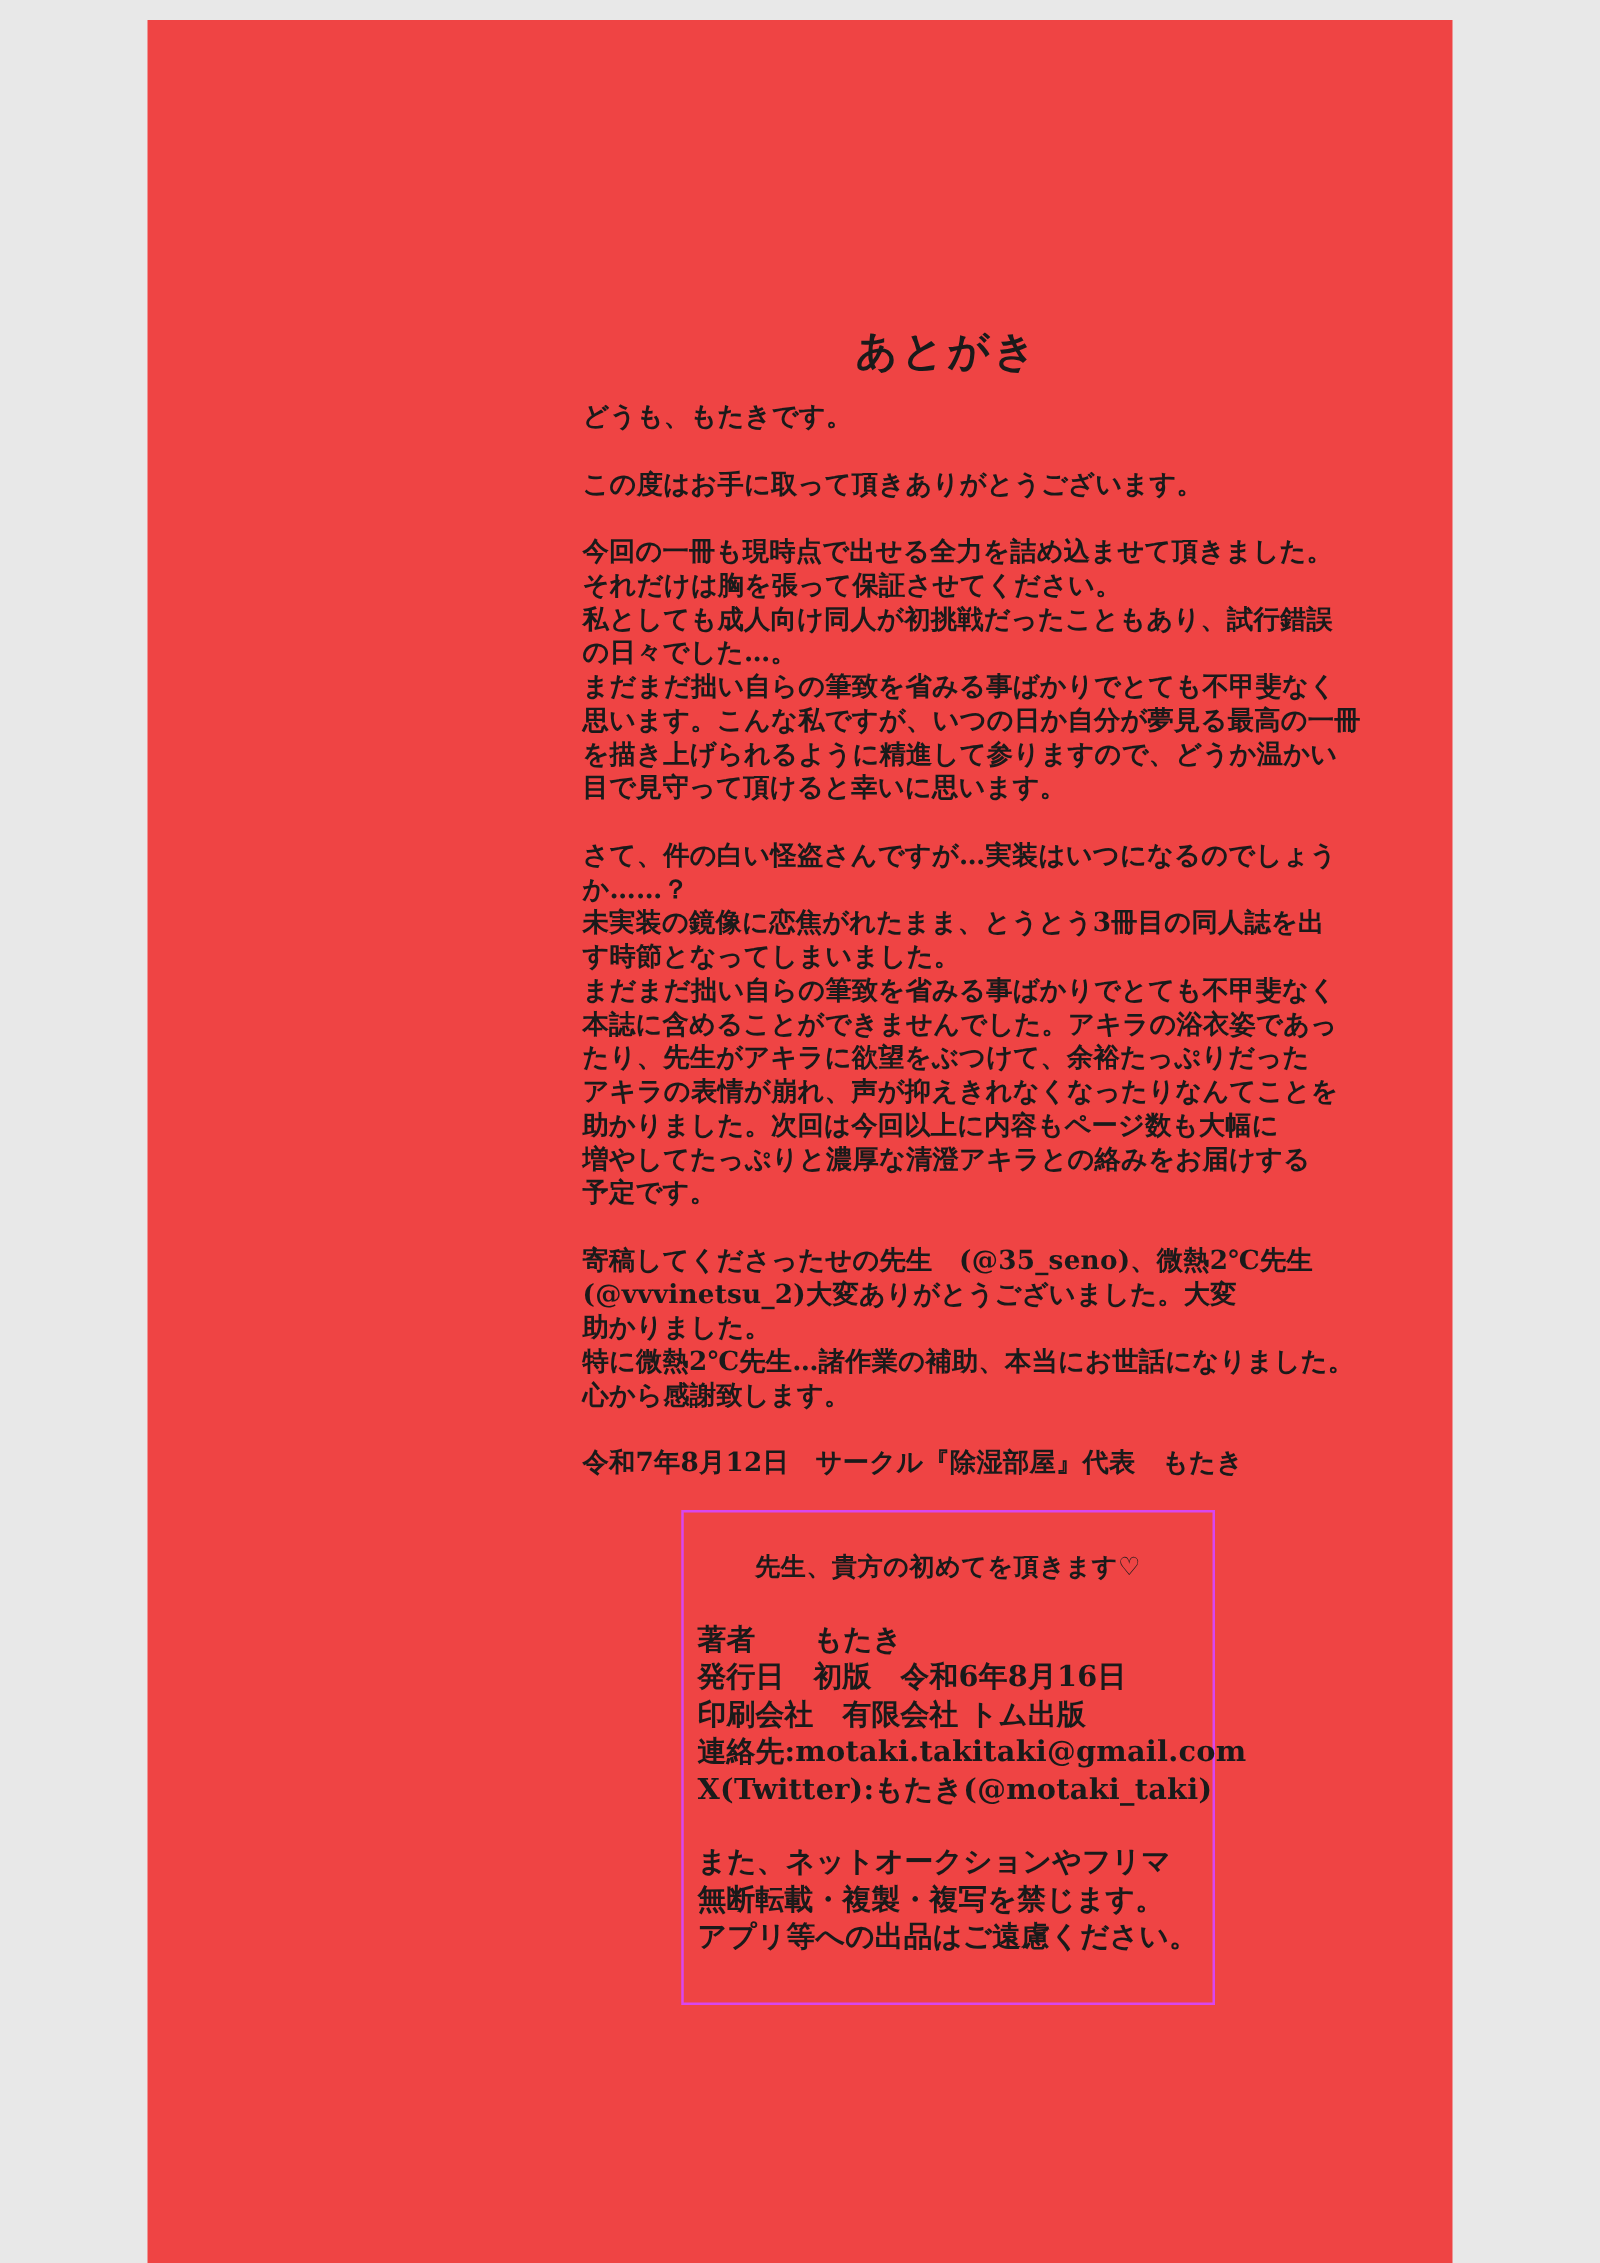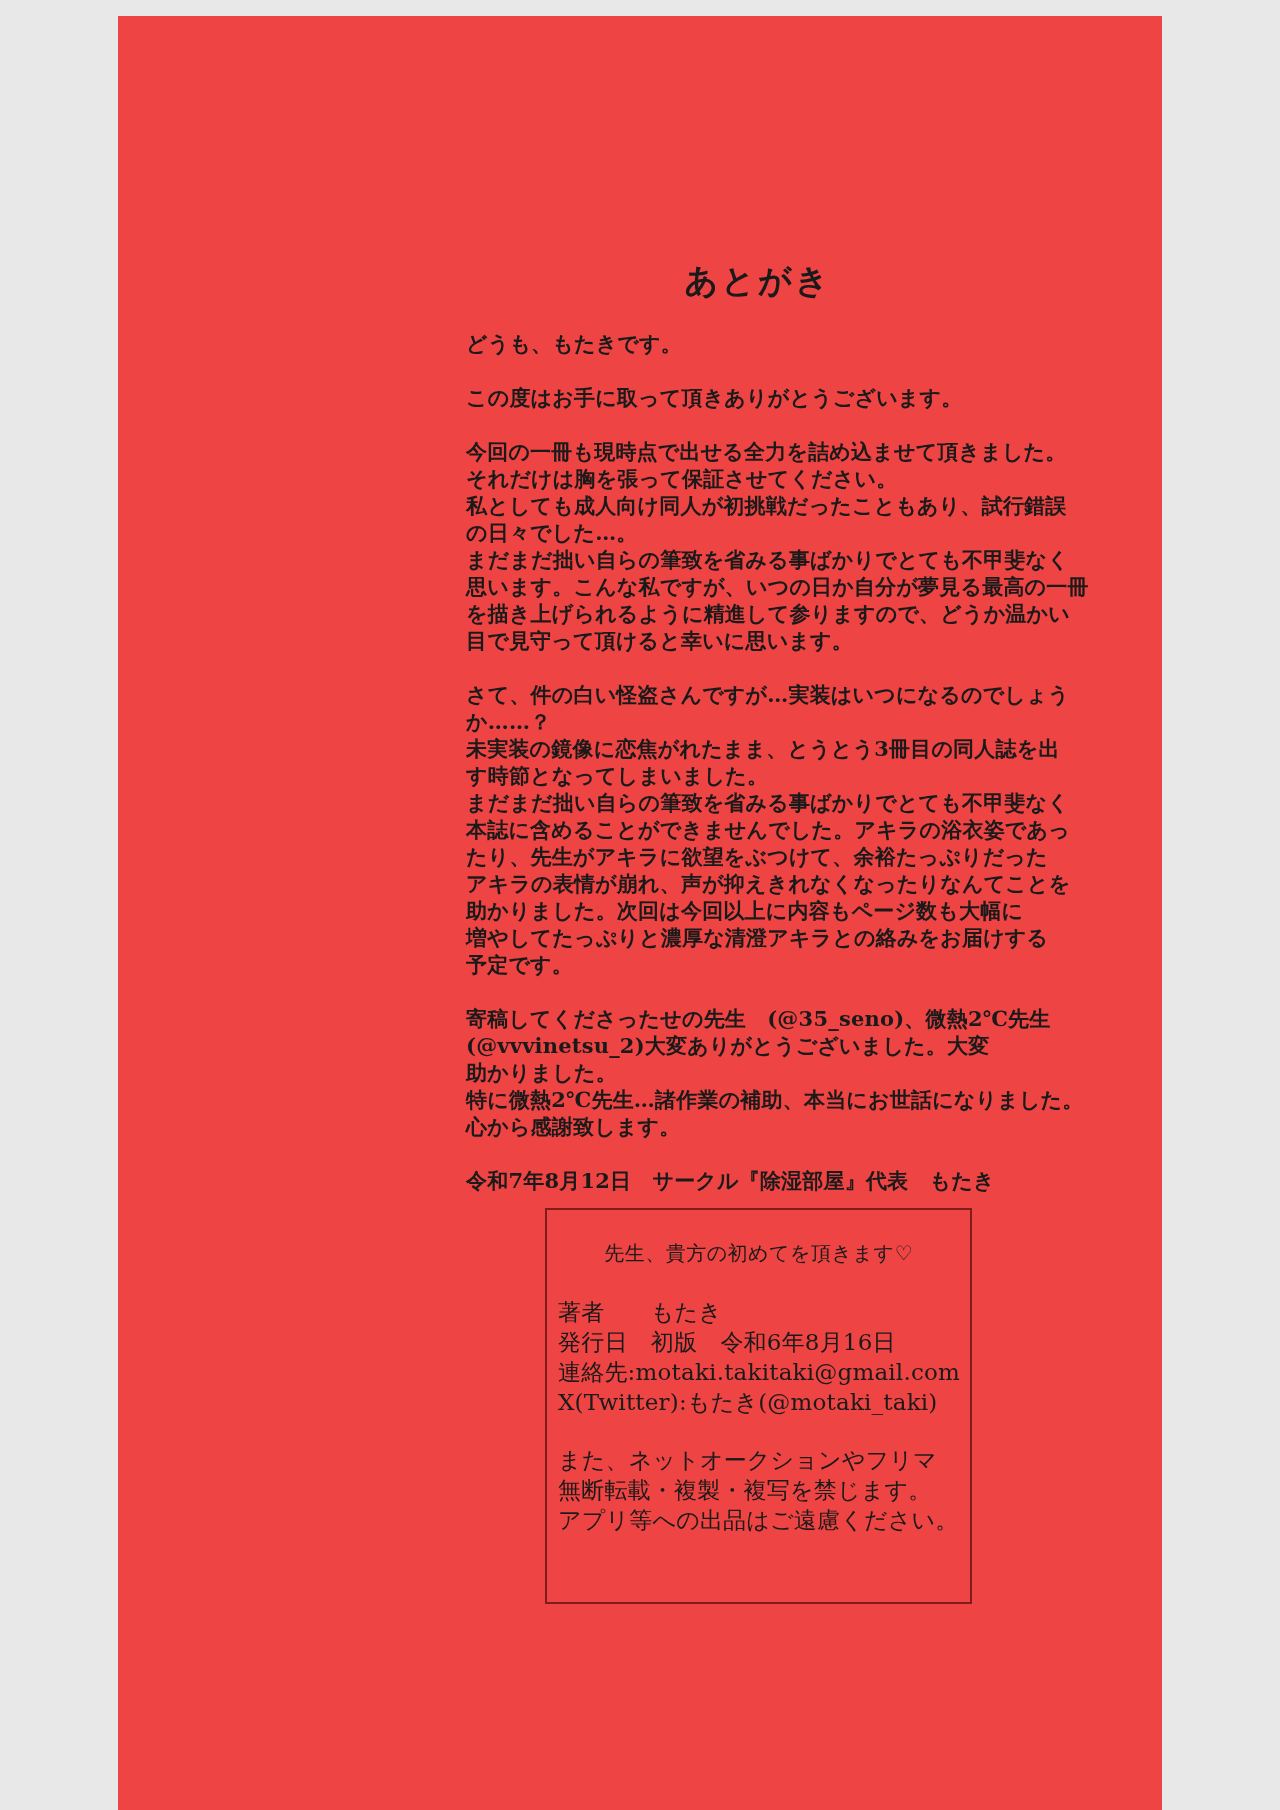--- a/index.html
+++ b/index.html
@@ -11,33 +11,33 @@
     color:#1a1a1a;
     font-family:"DejaVu Serif","Liberation Serif",serif;
     overflow:hidden;
   }
   .page-title {
     position:absolute; top:243px; left:0; width:1280px;
     text-align:center;
     font-size:33px; font-weight:700; letter-spacing:3px;
   }
   .afterword {
-    position:absolute; left:348px; top:314px; width:640px;
+    position:absolute; left:348px; top:303px; width:640px;
     font-size:21px; font-weight:700;
   }
   .afterword .line {
     height:27px; line-height:27px;
     white-space:pre; letter-spacing:0.2px;
   }
   .colophon {
     position:absolute; left:427px; top:1192px;
     width:427px; height:396px;
-    border:2px solid #7f1d1d;
+    border:2px solid #d946ef;
     box-sizing:border-box;
-    font-weight:400;
+    font-weight:700;
   }
   .colophon-title {
     margin-top:28px; height:30px; line-height:30px;
     text-align:center;
     font-size:20px; letter-spacing:0.5px;
     white-space:pre;
   }
   .colophon-body { margin-top:29px; padding-left:11px; }
   .colophon-body .cline {
     height:30px; line-height:30px;
@@ -85,20 +85,21 @@
     <div class="line">心から感謝致します。</div>
     <div class="line"></div>
     <div class="line">令和7年8月12日　サークル『除湿部屋』代表　もたき</div>
   </div>
 
   <div class="colophon">
     <div class="colophon-title">先生、貴方の初めてを頂きます♡</div>
     <div class="colophon-body">
       <div class="cline">著者　　もたき</div>
       <div class="cline">発行日　初版　令和6年8月16日</div>
+      <div class="cline">印刷会社　有限会社 トム出版</div>
       <div class="cline">連絡先:motaki.takitaki@gmail.com</div>
       <div class="cline">X(Twitter):もたき(@motaki_taki)</div>
       <div class="cline gap"></div>
       <div class="cline">また、ネットオークションやフリマ</div>
       <div class="cline">無断転載・複製・複写を禁じます。</div>
       <div class="cline">アプリ等への出品はご遠慮ください。</div>
     </div>
   </div>
 
 </div>

